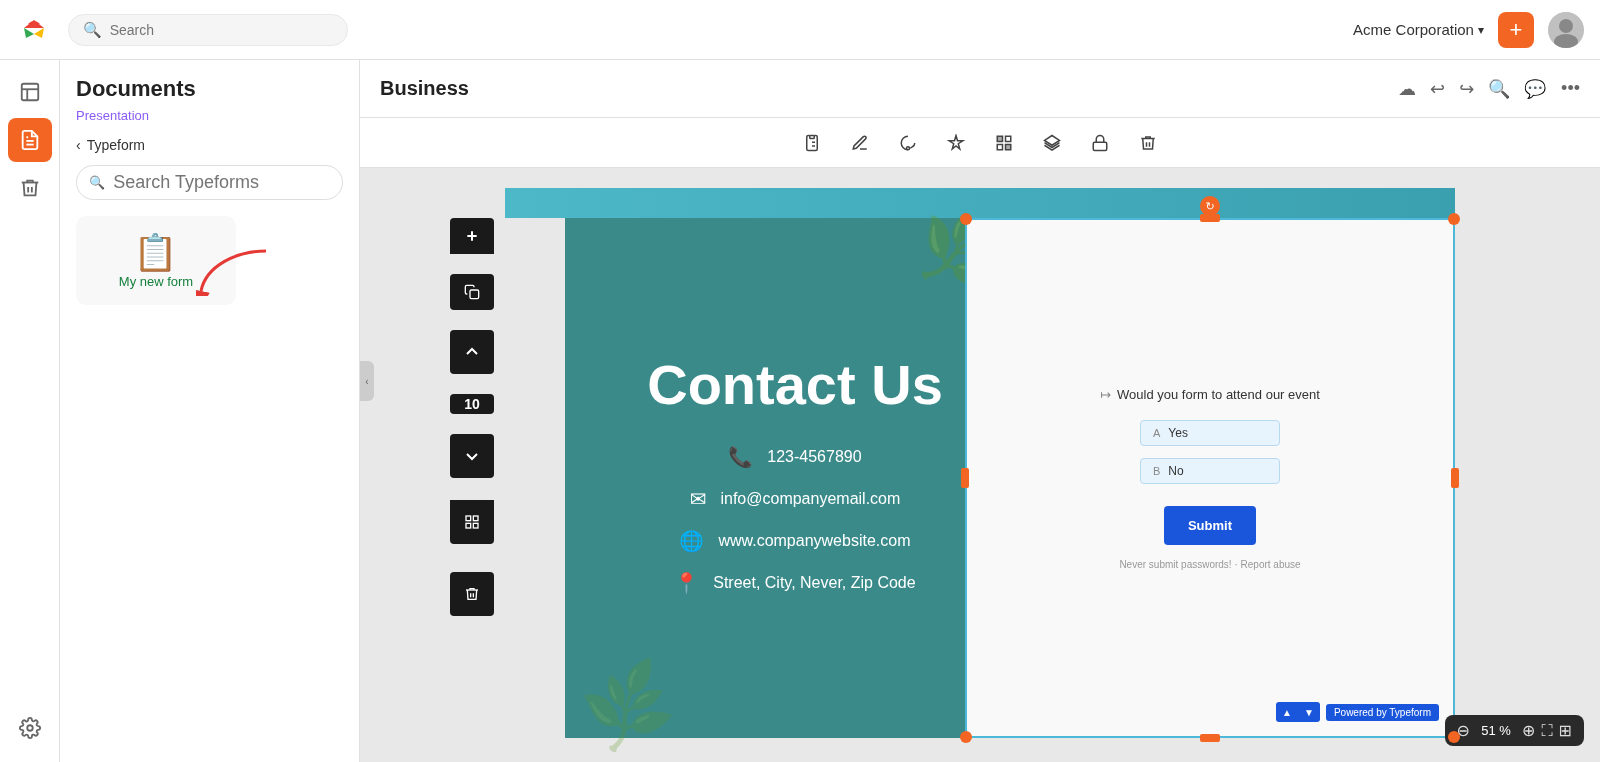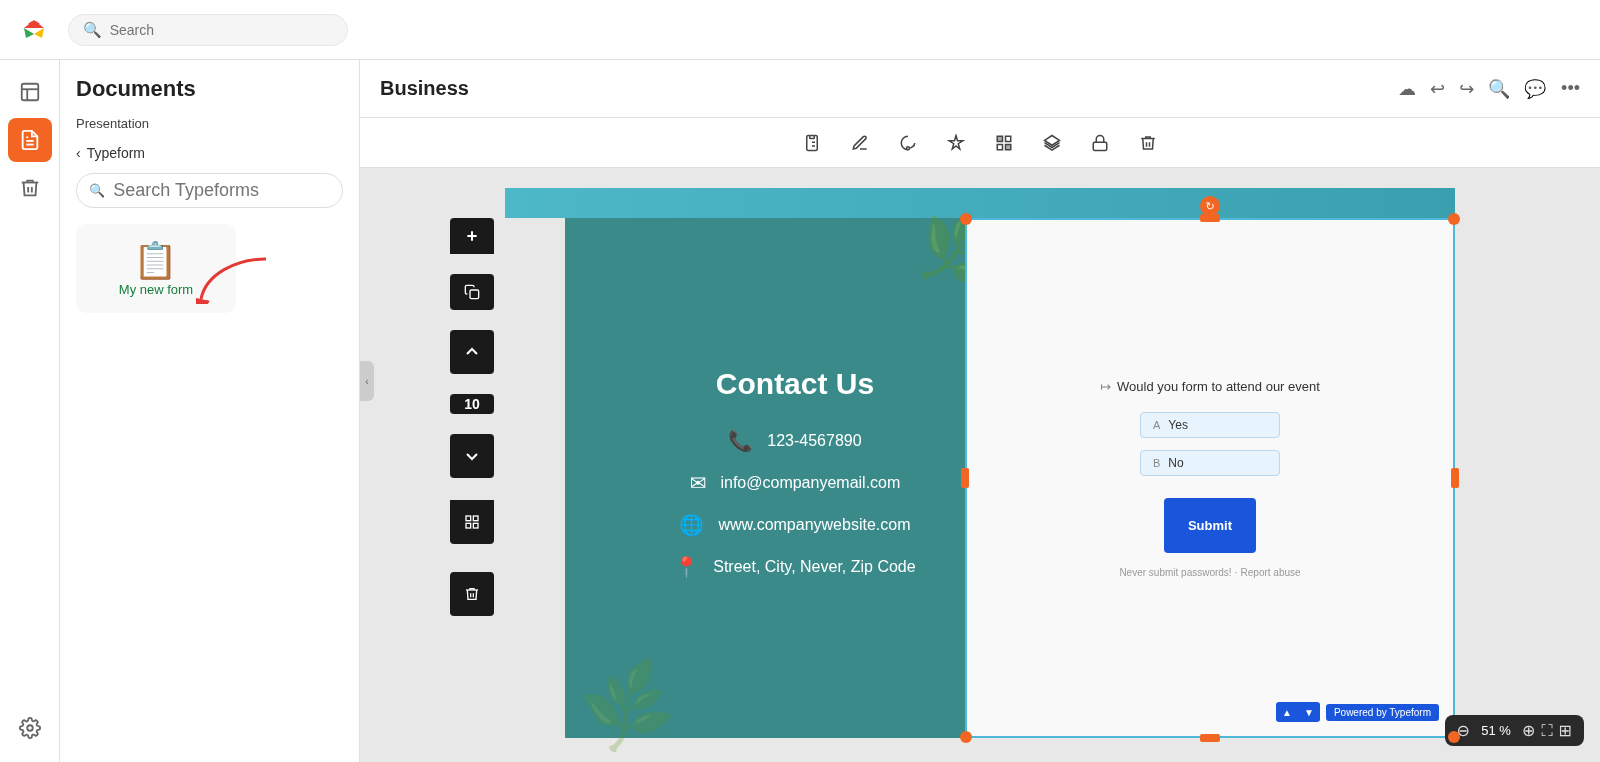--- a/index.html
+++ b/index.html
@@ -56,21 +56,21 @@
     }
     .icon-bar-bottom {
       margin-top: auto; margin-bottom: 12px;
     }
 
     
     .sidebar {
       width: 300px; background: #fff; border-right: 1px solid #e0e0e0; display: flex; flex-direction: column; flex-shrink: 0; padding: 16px;
     }
     .sidebar-title { font-size: 22px; font-weight: 700; color: #222; }
-    .sidebar-subtitle { font-size: 13px; color: #404040; margin-top: 14px; margin-bottom: 14px; }
+    .sidebar-subtitle { font-size: 13px; color: #8b5cf6; margin-top: 6px; margin-bottom: 14px; }
     .sidebar-back { display: flex; align-items: center; gap: 6px; font-size: 14px; color: #333; cursor: pointer; margin-bottom: 12px; }
     .sidebar-search {
       display: flex; align-items: center; background: #fff; border: 1px solid #ddd; border-radius: 20px;
       padding: 6px 12px; gap: 8px; margin-bottom: 16px;
     }
     .sidebar-search input { border: none; outline: none; font-size: 18px; width: 100%; background: transparent; }
     .form-card {
       background: #f8f8f8; border-radius: 10px; padding: 16px; display: flex; flex-direction: column; align-items: center; width: 160px; cursor: pointer; position: relative;
     }
     .form-card-label { font-size: 13px; color: #15803d; text-align: center; }
@@ -98,27 +98,27 @@
     }
     .lt-btn {
       width: 44px; background: #1a1a1a; color: #fff; border-radius: 4px; display: flex; align-items: center; justify-content: center; cursor: pointer; font-size: 14px;
     }
 
     
     .contact-card {
       position: absolute; left: 60px; top: 0; width: 460px; height: 520px;
       background: #3a8a8a; display: flex; flex-direction: column; align-items: center; justify-content: center; padding: 30px;
     }
-    .contact-title { font-size: 30px; font-weight: 800; color: #fff; margin-bottom: 28px; margin-top: 8px; }
+    .contact-title { font-size: 56px; font-weight: 800; color: #fff; margin-bottom: 28px; margin-top: 8px; }
     .contact-item { display: flex; align-items: center; gap: 14px; margin-bottom: 18px; color: #fff; font-size: 16px; }
 
     .form-question { font-size: 13px; color: #333; margin-bottom: 12px; display: flex; align-items: center; gap: 6px; }
     .form-option { background: #e8f4fd; border: 1px solid #b8d8f0; border-radius: 4px; padding: 5px 12px; font-size: 12px; color: #333; margin-bottom: 6px; display: flex; align-items: center; gap: 8px; width: 140px; }
     .form-option-label { color: #888; font-size: 11px; }
-    .form-submit { background: #1a56db; color: #fff; border: none; border-radius: 4px; padding: 20px 24px; font-size: 13px; font-weight: 600; cursor: pointer; margin-top: 10px; }
+    .form-submit { background: #1a56db; color: #fff; border: none; border-radius: 4px; padding: 12px 24px; font-size: 13px; font-weight: 600; cursor: pointer; margin-top: 10px; }
     .form-footer { font-size: 10px; color: #999; margin-top: 8px; }
     .form-nav-bar { display: flex; align-items: center; gap: 6px; position: absolute; bottom: 14px; right: 14px; }
     .nav-arrows { display: flex; background: #1a56db; border-radius: 3px; overflow: hidden; }
     .nav-arrow { width: 22px; height: 20px; display: flex; align-items: center; justify-content: center; color: #fff; font-size: 10px; cursor: pointer; }
     .powered-by { background: #1a56db; color: #fff; font-size: 10px; padding: 3px 8px; border-radius: 3px; }
 
     
     .teal-header { height: 30px; background: linear-gradient(90deg, #4db8c8, #3aa0b0); width: 100%; }
 
     
@@ -157,20 +157,34 @@
       <polygon points="28,18 18,24 26,28" fill="#fbbc04"></polygon>
       <polygon points="8,18 28,18 18,10" fill="#ea4335"></polygon>
     </svg>
   </div>
 
   <div class="search-box">
     <span style="color:#999; font-size:15px;">🔍</span>
     <input type="text" placeholder="Search" style="">
   </div>
 
+  <div class="topbar-right">
+    <div class="company-name">
+      <span>Acme Corporation</span>
+      <span style="font-size:12px;">▾</span>
+    </div>
+    <div class="add-btn">+</div>
+    <div class="avatar">
+      <svg width="36" height="36" viewBox="0 0 36 36">
+        <rect width="36" height="36" rx="18" fill="#c0c0c0"></rect>
+        <circle cx="18" cy="14" r="7" fill="#888"></circle>
+        <ellipse cx="18" cy="30" rx="12" ry="8" fill="#888"></ellipse>
+      </svg>
+    </div>
+  </div>
 </div>
 
 <div class="main-area">
 
   <div class="icon-bar">
     <div class="icon-bar-item">
       <svg width="22" height="22" viewBox="0 0 24 24" fill="none" stroke="currentColor" stroke-width="2">
         <rect x="3" y="3" width="18" height="18" rx="2" ry="2"></rect>
         <line x1="3" y1="9" x2="21" y2="9"></line>
         <line x1="9" y1="21" x2="9" y2="9"></line>

